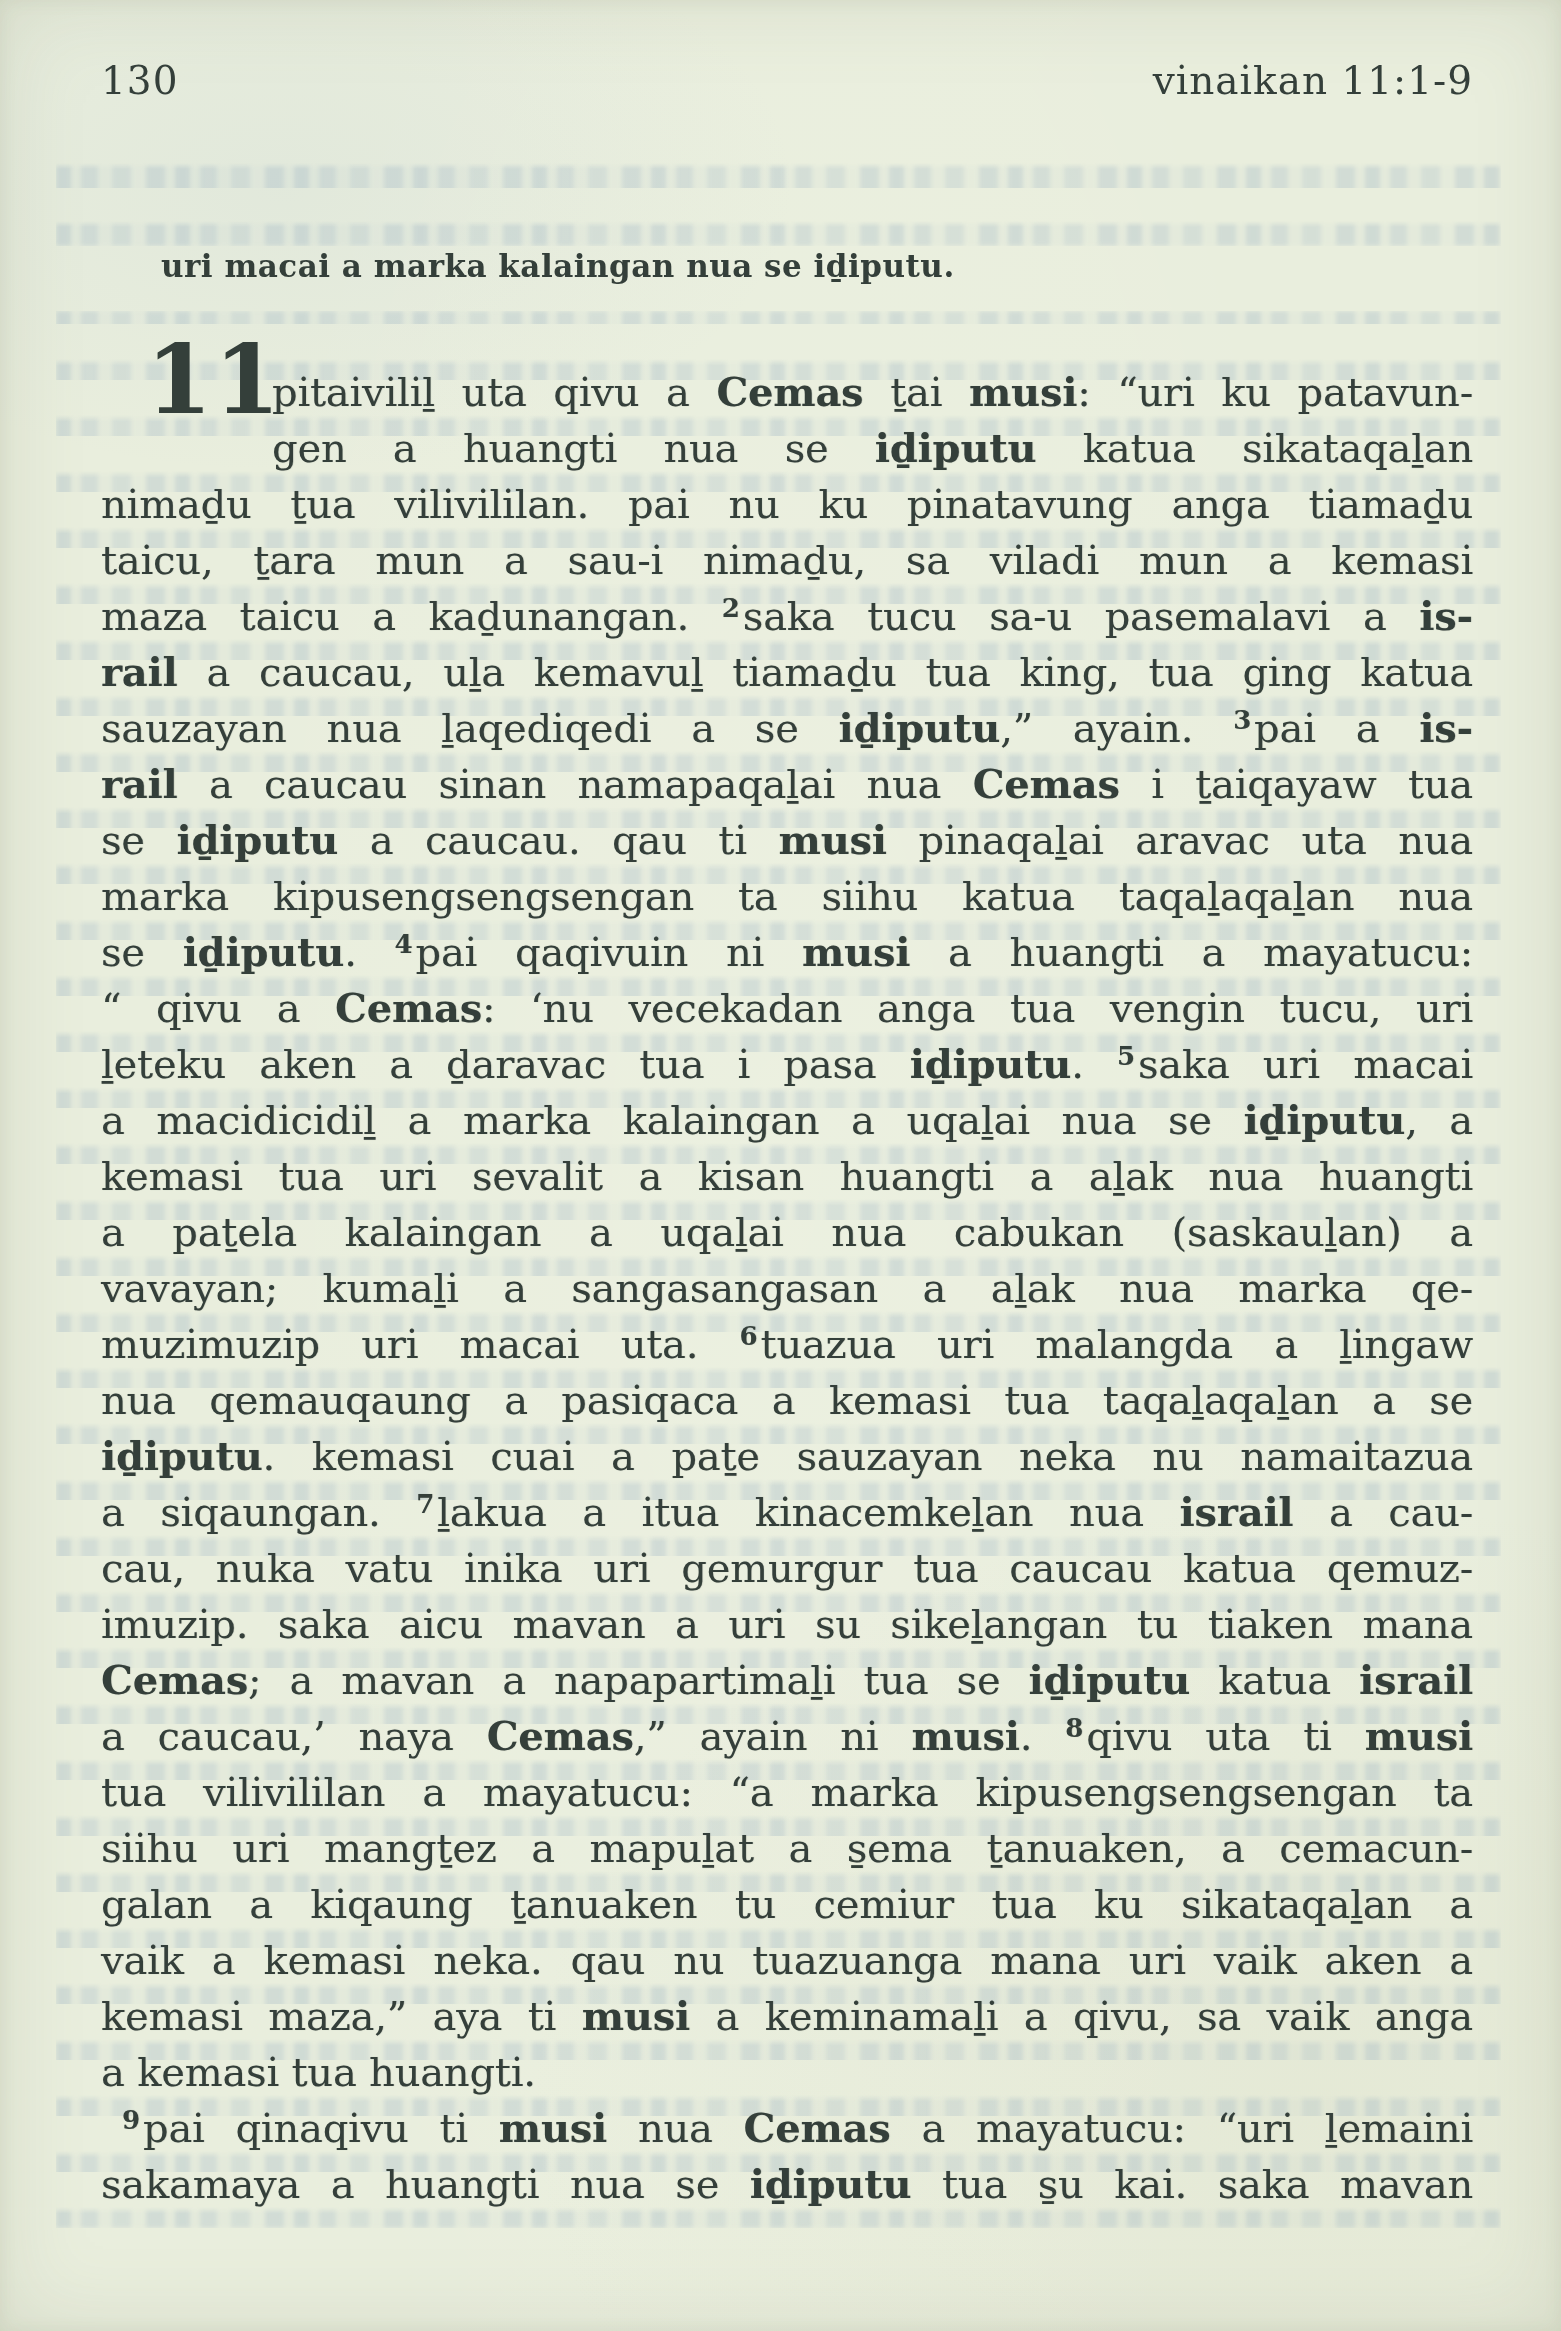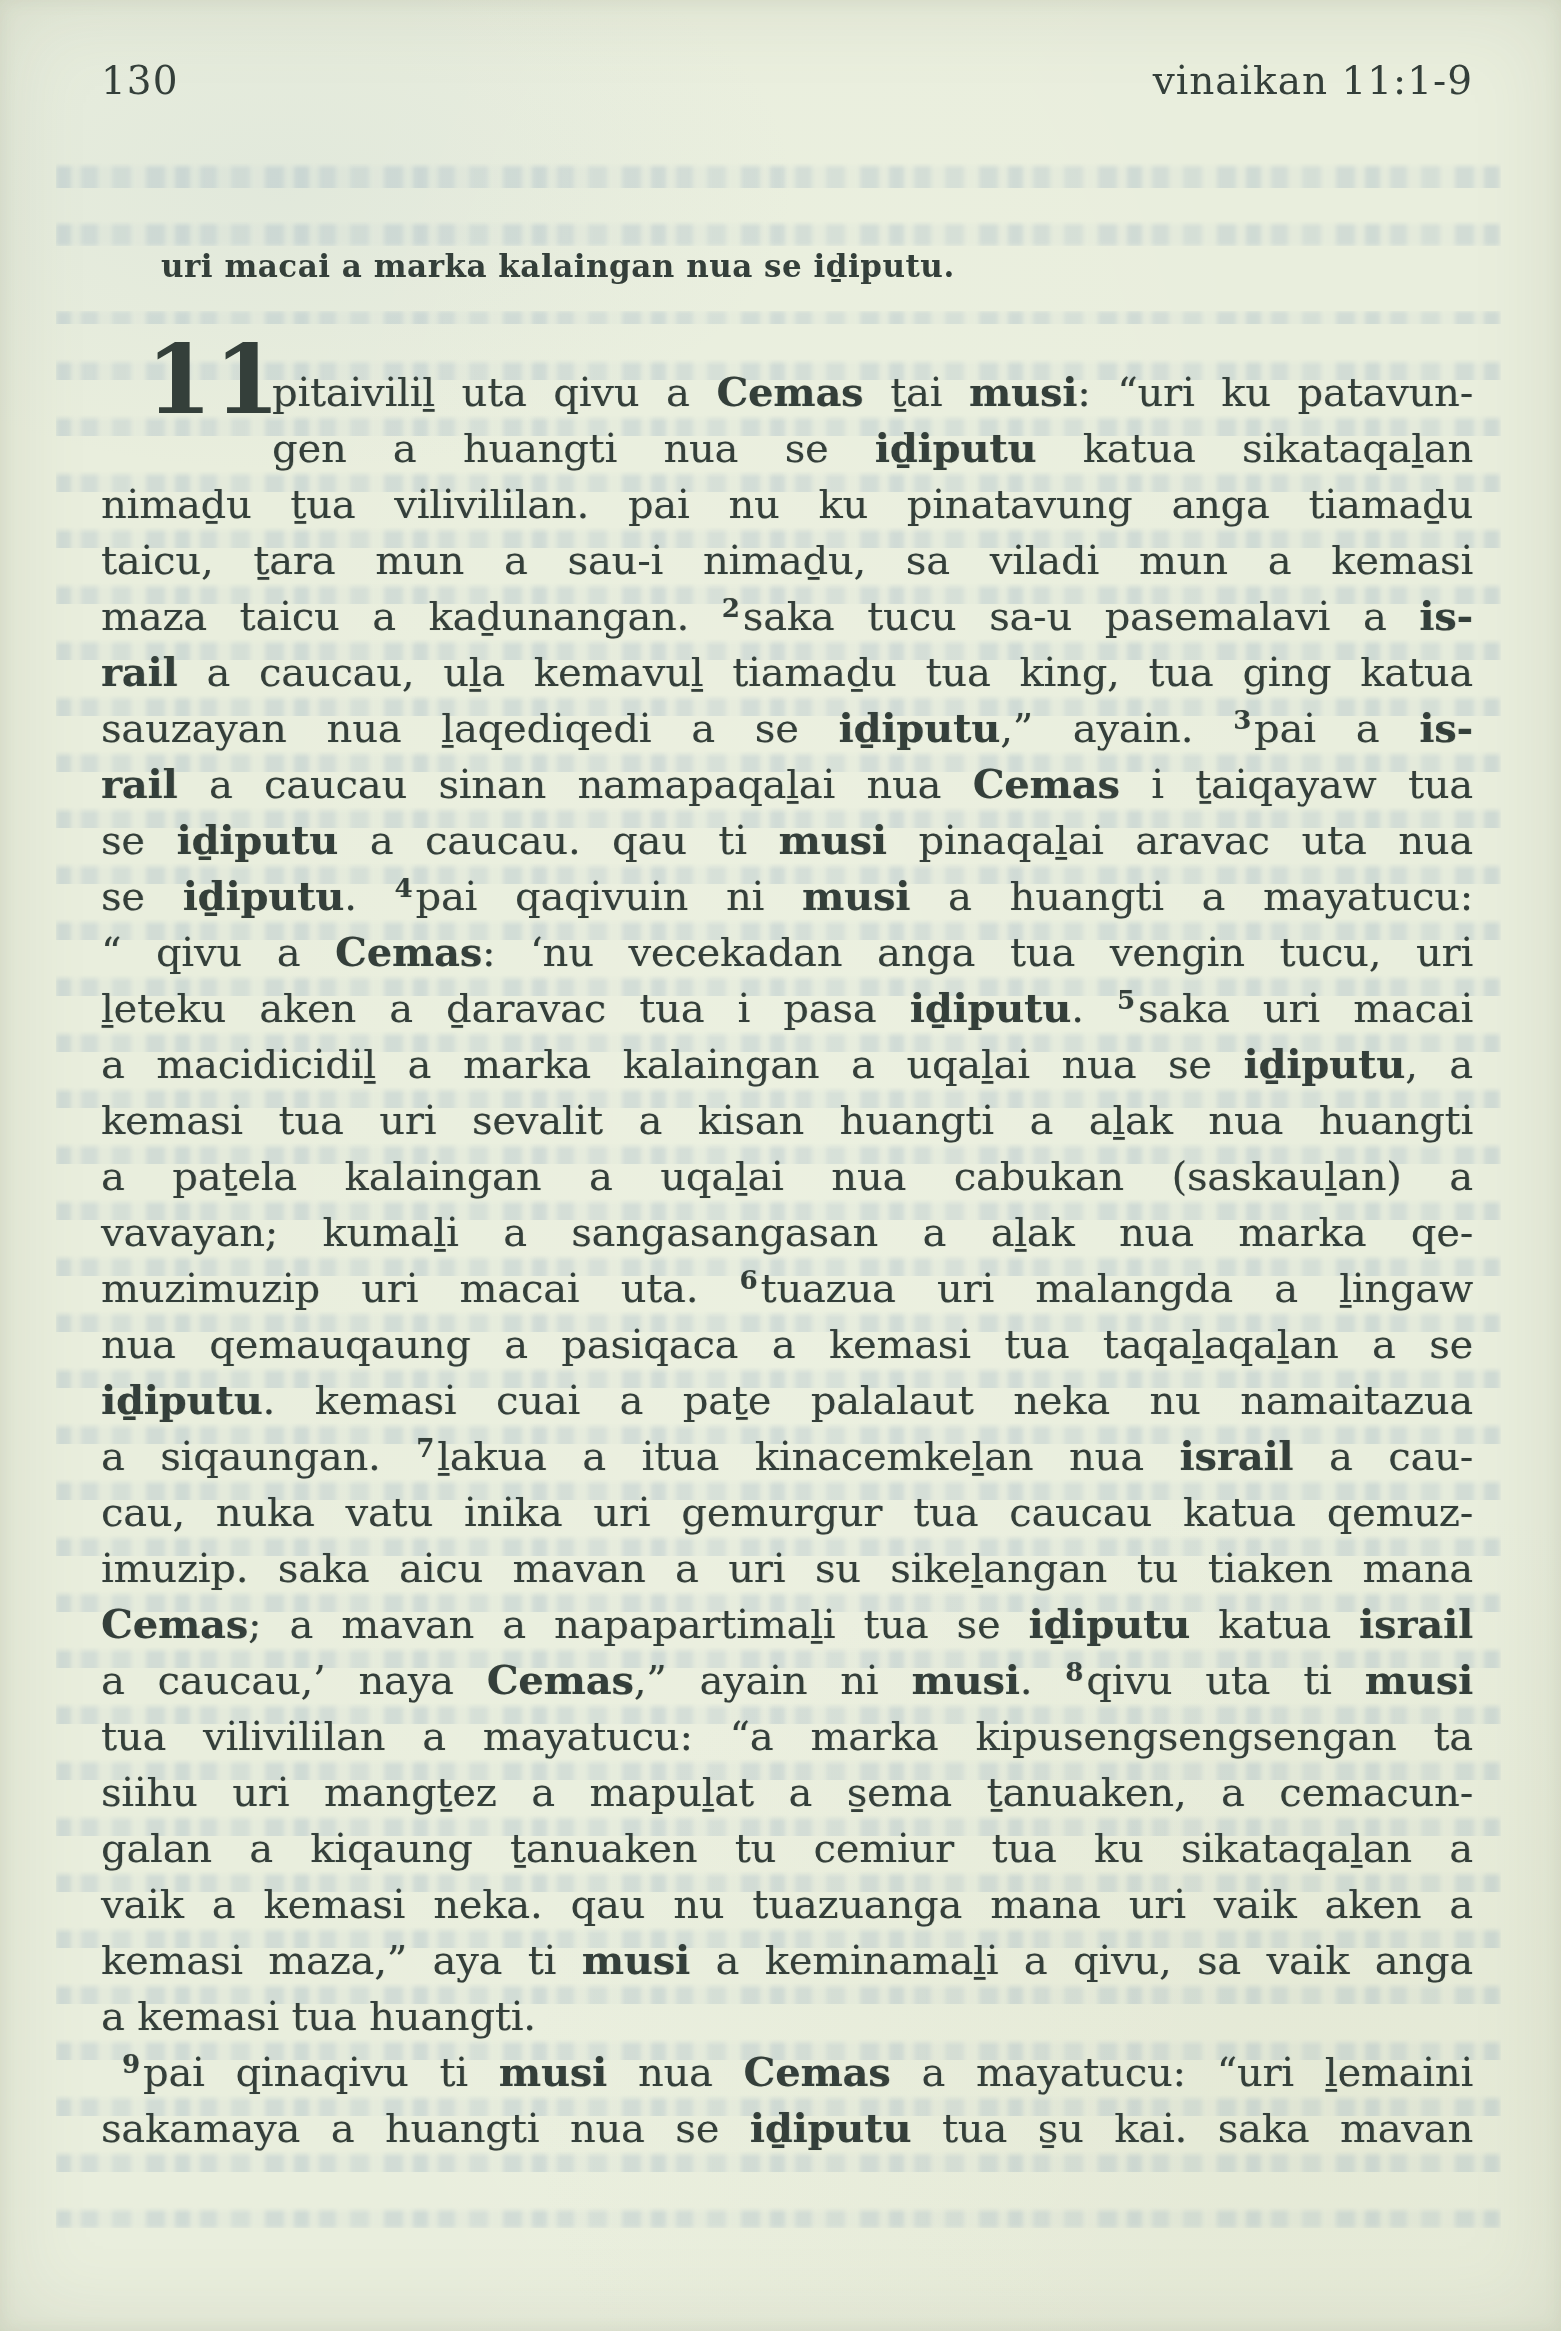--- a/index.html
+++ b/index.html
@@ -97,30 +97,31 @@
   <div class="lines" id="body-lines">
       <div class="line" style="padding-left: 171px; margin-top: 34px;"><span>pitaiviliḻ uta qivu a </span><b>Cemas</b><span> ṯai </span><b>musi</b><span>: “uri ku patavun-</span></div>
       <div class="line" style="padding-left: 171px;"><span>gen a huangti nua se </span><b>iḏiputu</b><span> katua sikataqaḻan</span></div>
       <div class="line"><span>nimaḏu ṯua vilivililan. pai nu ku pinatavung anga tiamaḏu</span></div>
       <div class="line"><span>taicu, ṯara mun a sau-i nimaḏu, sa viladi mun a kemasi</span></div>
       <div class="line"><span>maza taicu a kaḏunangan. </span><sup>2</sup><span>saka tucu sa-u pasemalavi a </span><b>is-</b></div>
       <div class="line"><b>rail</b><span> a caucau, uḻa kemavuḻ tiamaḏu tua king, tua ging katua</span></div>
       <div class="line"><span>sauzayan nua ḻaqediqedi a se </span><b>iḏiputu</b><span>,” ayain. </span><sup>3</sup><span>pai a </span><b>is-</b></div>
       <div class="line"><b>rail</b><span> a caucau sinan namapaqaḻai nua </span><b>Cemas</b><span> i ṯaiqayaw tua</span></div>
       <div class="line"><span>se </span><b>iḏiputu</b><span> a caucau. qau ti </span><b>musi</b><span> pinaqaḻai aravac uta nua</span></div>
+      <div class="line"><span>marka kipusengsengsengan ta siihu katua taqaḻaqaḻan nua</span></div>
       <div class="line"><span>se </span><b>iḏiputu</b><span>. </span><sup>4</sup><span>pai qaqivuin ni </span><b>musi</b><span> a huangti a mayatucu:</span></div>
       <div class="line"><span>“ qivu a </span><b>Cemas</b><span>: ‘nu vecekadan anga tua vengin tucu, uri</span></div>
       <div class="line"><span>ḻeteku aken a ḏaravac tua i pasa </span><b>iḏiputu</b><span>. </span><sup>5</sup><span>saka uri macai</span></div>
       <div class="line"><span>a macidicidiḻ a marka kalaingan a uqaḻai nua se </span><b>iḏiputu</b><span>, a</span></div>
       <div class="line"><span>kemasi tua uri sevalit a kisan huangti a aḻak nua huangti</span></div>
       <div class="line"><span>a paṯela kalaingan a uqaḻai nua cabukan (saskauḻan) a</span></div>
       <div class="line"><span>vavayan; kumaḻi a sangasangasan a aḻak nua marka qe-</span></div>
       <div class="line"><span>muzimuzip uri macai uta. </span><sup>6</sup><span>tuazua uri malangda a ḻingaw</span></div>
       <div class="line"><span>nua qemauqaung a pasiqaca a kemasi tua taqaḻaqaḻan a se</span></div>
-      <div class="line"><b>iḏiputu</b><span>. kemasi cuai a paṯe palalaut neka nu namaitazua</span></div>
+      <div class="line"><b>iḏiputu</b><span>. kemasi cuai a paṯe sauzayan neka nu namaitazua</span></div>
       <div class="line"><span>a siqaungan. </span><sup>7</sup><span>ḻakua a itua kinacemkeḻan nua </span><b>israil</b><span> a cau-</span></div>
       <div class="line"><span>cau, nuka vatu inika uri gemurgur tua caucau katua qemuz-</span></div>
       <div class="line"><span>imuzip. saka aicu mavan a uri su sikeḻangan tu tiaken mana</span></div>
       <div class="line"><b>Cemas</b><span>; a mavan a napapartimaḻi tua se </span><b>iḏiputu</b><span> katua </span><b>israil</b></div>
       <div class="line"><span>a caucau,’ naya </span><b>Cemas</b><span>,” ayain ni </span><b>musi</b><span>. </span><sup>8</sup><span>qivu uta ti </span><b>musi</b></div>
       <div class="line"><span>tua vilivililan a mayatucu: “a marka kipusengsengsengan ta</span></div>
       <div class="line"><span>siihu uri mangṯez a mapuḻat a s̱ema ṯanuaken, a cemacun-</span></div>
       <div class="line"><span>galan a kiqaung ṯanuaken tu cemiur tua ku sikataqaḻan a</span></div>
       <div class="line"><span>vaik a kemasi neka. qau nu tuazuanga mana uri vaik aken a</span></div>
       <div class="line"><span>kemasi maza,” aya ti </span><b>musi</b><span> a keminamaḻi a qivu, sa vaik anga</span></div>

